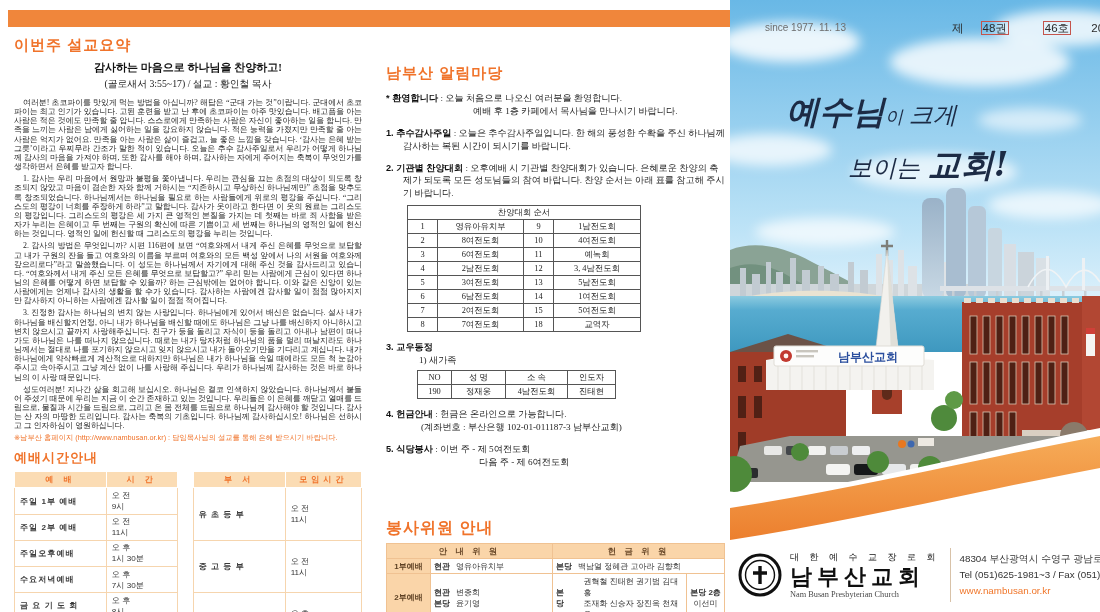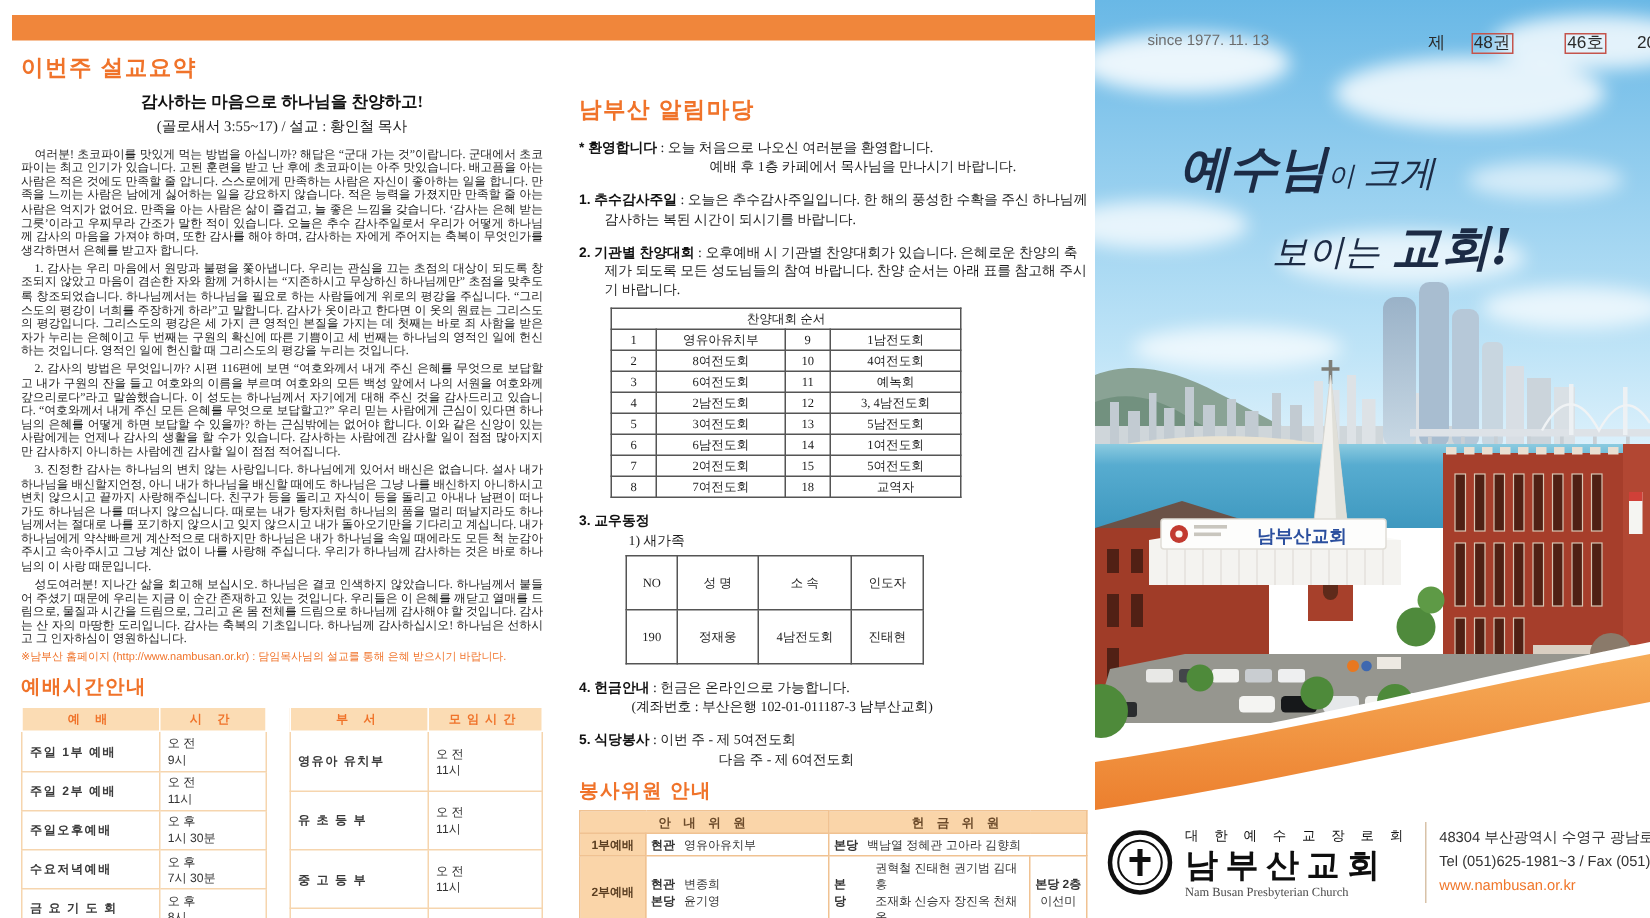--- a/index.html
+++ b/index.html
@@ -27,21 +27,21 @@
   .col-mid{position:absolute;left:386px;top:36px;width:340px;margin-top:28px;}
   .mi{margin-top:9px;font-family:"Liberation Serif","DejaVu Serif",serif;font-size:9.2px;line-height:1.4;
       padding-left:17px;text-indent:-17px;color:#1c1c1c;}
   .milab{font-family:"Liberation Sans","DejaVu Sans",sans-serif;font-weight:bold;color:#111;}
   .mi .cont{display:block;text-indent:0;}
   table.ptab{border-collapse:collapse;font-family:"Liberation Serif","DejaVu Serif",serif;font-size:8.4px;
       margin:5px 0 0 21px;table-layout:fixed;width:233px;}
   .ptab th,.ptab td{border:1px solid #555;text-align:center;padding:1px 2px;color:#1c1c1c;font-weight:normal;}
   table.nftab{border-collapse:collapse;font-family:"Liberation Serif","DejaVu Serif",serif;font-size:8.4px;
       margin:3px 0 0 31px;table-layout:fixed;width:198px;}
-  .nftab th,.nftab td{border:1px solid #555;text-align:center;padding:12px 2px;font-weight:normal;color:#1c1c1c;}
+  .nftab th,.nftab td{border:1px solid #555;text-align:center;padding:1px 2px;font-weight:normal;color:#1c1c1c;}
   .vol-sec{position:absolute;left:386px;top:518px;width:338px;}
   table.vtab{border-collapse:collapse;font-size:8px;table-layout:fixed;width:338px;margin-top:4px;}
   .vtab th,.vtab td{border:1px solid #F0C292;padding:1.5px 3px;color:#333;}
   .vtab th{background:#FAD5A9;color:#6B4A2A;letter-spacing:3px;font-size:8.4px;}
   .vtab .vlbl{background:#FAD5A9;color:#5B3F22;font-weight:bold;text-align:center;}
   .vtab .loc{font-weight:bold;margin-right:6px;}
   .vtab .offcell{display:flex;align-items:center;gap:6px;justify-content:center;}
   
   .photo{position:absolute;left:730px;top:0;width:370px;height:540px;}
   .photo svg{position:absolute;left:0;top:0;}
@@ -150,29 +150,20 @@
     </table>
     <table class="wt wt2">
       <thead>
           <tr>
         <th style="width:92px">부  서</th>
         <th style="width:70px">모임시간</th>
       </tr>
         </thead>
       <tbody id="wt2">
           <tr>
-            <td class="wname">영유아 유치부</td>
-            <td>
-              <div class="wtime">
-                <span>오 전</span>
-                <span>11시</span>
-              </div>
-            </td>
-          </tr>
-          <tr>
             <td class="wname">유  초  등  부</td>
             <td>
               <div class="wtime">
                 <span>오 전</span>
                 <span>11시</span>
               </div>
             </td>
           </tr>
           <tr>
             <td class="wname">중  고  등  부</td>
@@ -311,21 +302,21 @@
     <span class="cont" style="margin-left:18px">(계좌번호 : 부산은행 102-01-011187-3 남부산교회)</span>
   </div>
 
   <div class="mi">
     <b class="milab">5. 식당봉사</b><span> : </span><span>이번 주 - 제 5여전도회</span>
     <span class="cont" style="margin-left:76px">다음 주 - 제 6여전도회</span>
   </div>
 </div>
 
 <div class="vol-sec">
-  <div class="sec-title" style="font-size:13px">봉사위원 안내</div>
+  <div class="sec-title" style="font-size:16px">봉사위원 안내</div>
   <table class="vtab">
     <colgroup>
         <col style="width:44px">
         <col style="width:122px">
         <col style="width:134px">
         <col style="width:38px">
       </colgroup>
     <thead>
         <tr>
       <th colspan="2">안 내 위 원</th>

